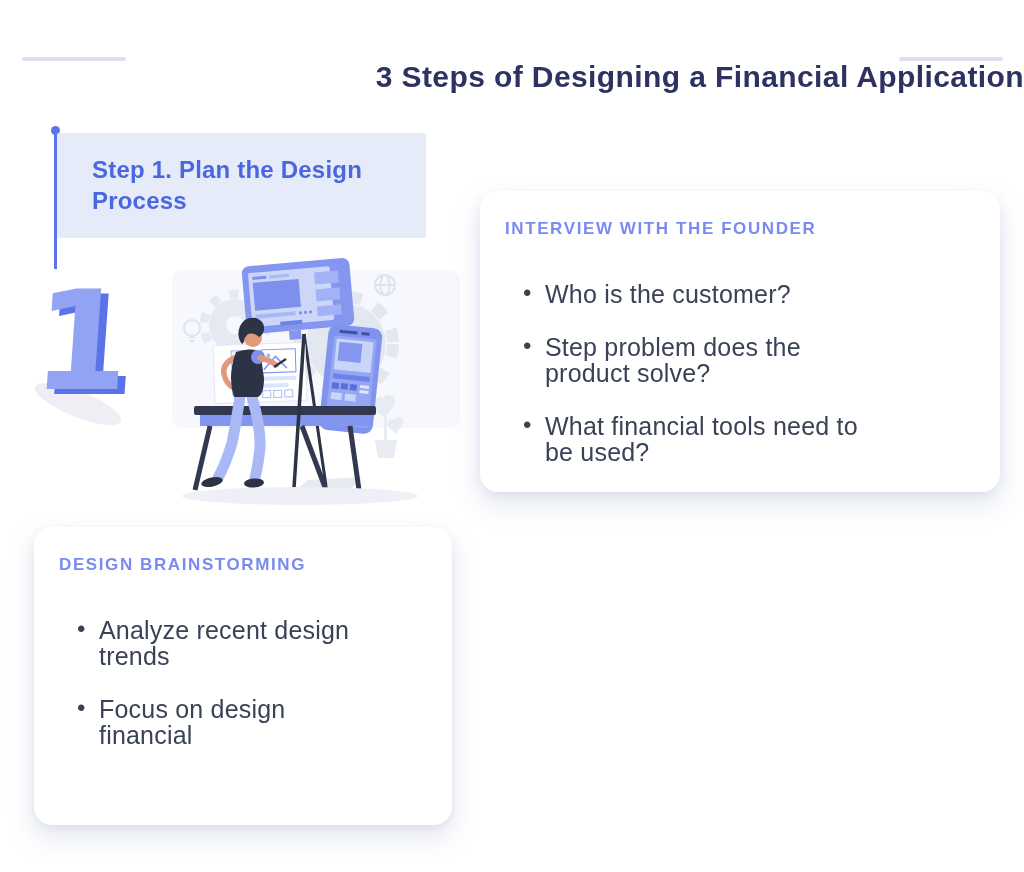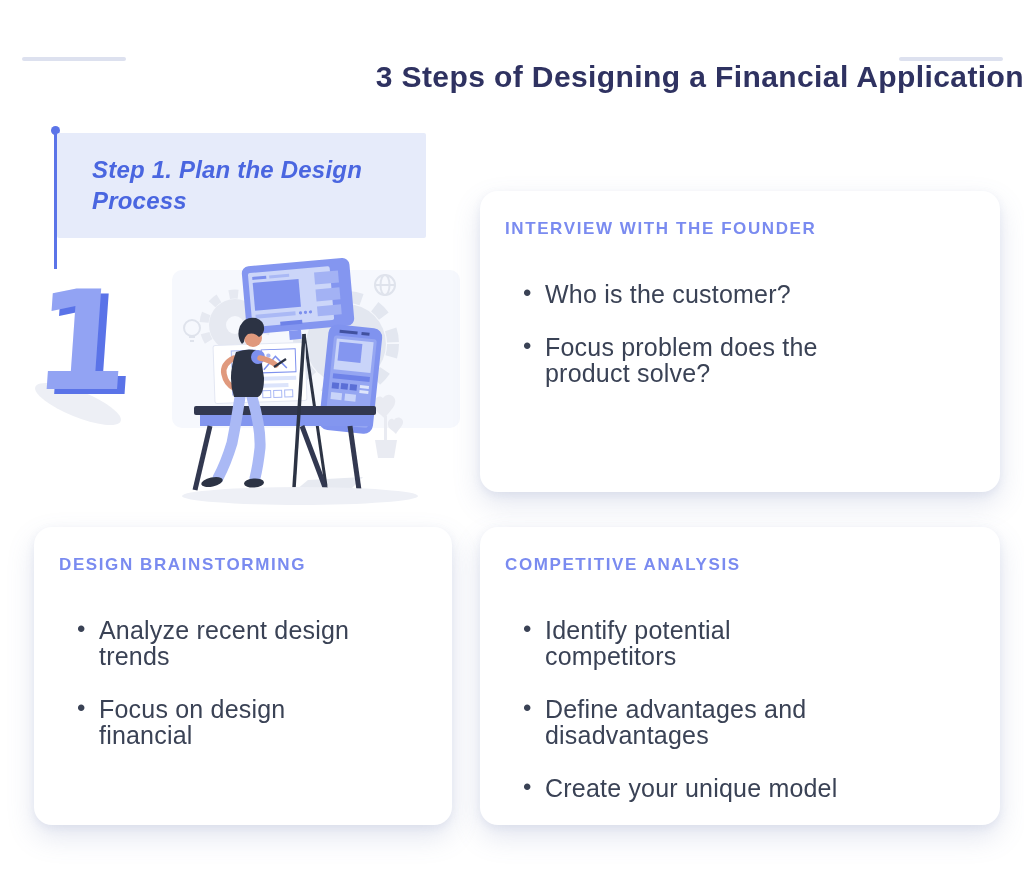--- a/index.html
+++ b/index.html
@@ -13,21 +13,21 @@
     font-size:30px;font-weight:700;color:#2f3261;letter-spacing:.4px;
   }
   .title-rule{position:absolute;top:57px;width:104px;height:4px;border-radius:2px;background:#dde1ef;}
   .title-rule.left{left:22px;}
   .title-rule.right{left:899px;}
   
   .step-dot{position:absolute;left:51px;top:126px;width:9px;height:9px;border-radius:50%;background:#5b74e8;}
   .step-line{position:absolute;left:54px;top:131px;width:3px;height:138px;background:#5b74e8;}
   .step-box{
     position:absolute;left:57px;top:133px;width:369px;height:105px;background:#e6ebfa;border-radius:2px;
-    box-sizing:border-box;padding:21px 20px 0 35px;font-style:italic;
+    box-sizing:border-box;padding:21px 20px 0 35px;
   }
   .step-box .step-label{
     max-width:325px;font-size:24px;line-height:31px;font-weight:700;color:#4a66e0;letter-spacing:.2px;
   }
   
   .numeral-svg{position:absolute;left:8px;top:252px;}
   .illustration-svg{position:absolute;left:158px;top:248px;}
   
   .card{
     position:absolute;background:#ffffff;border-radius:18px;box-sizing:border-box;
@@ -189,34 +189,27 @@
       <line x1="116" y1="119" x2="128" y2="111" stroke="#2c3344" stroke-width="2.2"></line>
       <circle cx="95" cy="90" r="9" fill="#e0997d"></circle>
       <path d="M84,96 Q78,88 82,78 Q87,68 98,70 Q107,73 106,82 Q105,87 101,89 Q96,84 90,86 Q86,89 86,94 Z" fill="#2c3344"></path>
     </g>
   </svg>
 
   <section class="card card-interview">
     <div class="card-heading">INTERVIEW WITH THE FOUNDER</div>
     <ul>
       <li>Who is the customer?</li>
-      <li>Focus problem does the product solve?</li>
+      <li>Step problem does the product solve?</li>
+      <li>What financial tools need to be used?</li>
     </ul>
   </section>
 
   <section class="card card-design">
     <div class="card-heading">DESIGN BRAINSTORMING</div>
     <ul>
       <li>Analyze recent design trends</li>
       <li>Focus on design financial</li>
     </ul>
   </section>
 
-  <section class="card card-competitive">
-    <div class="card-heading">COMPETITIVE ANALYSIS</div>
-    <ul>
-      <li>Identify potential competitors</li>
-      <li>Define advantages and disadvantages</li>
-      <li>Create your unique model</li>
-    </ul>
-  </section>
 
 </div>
 
 </body></html>

